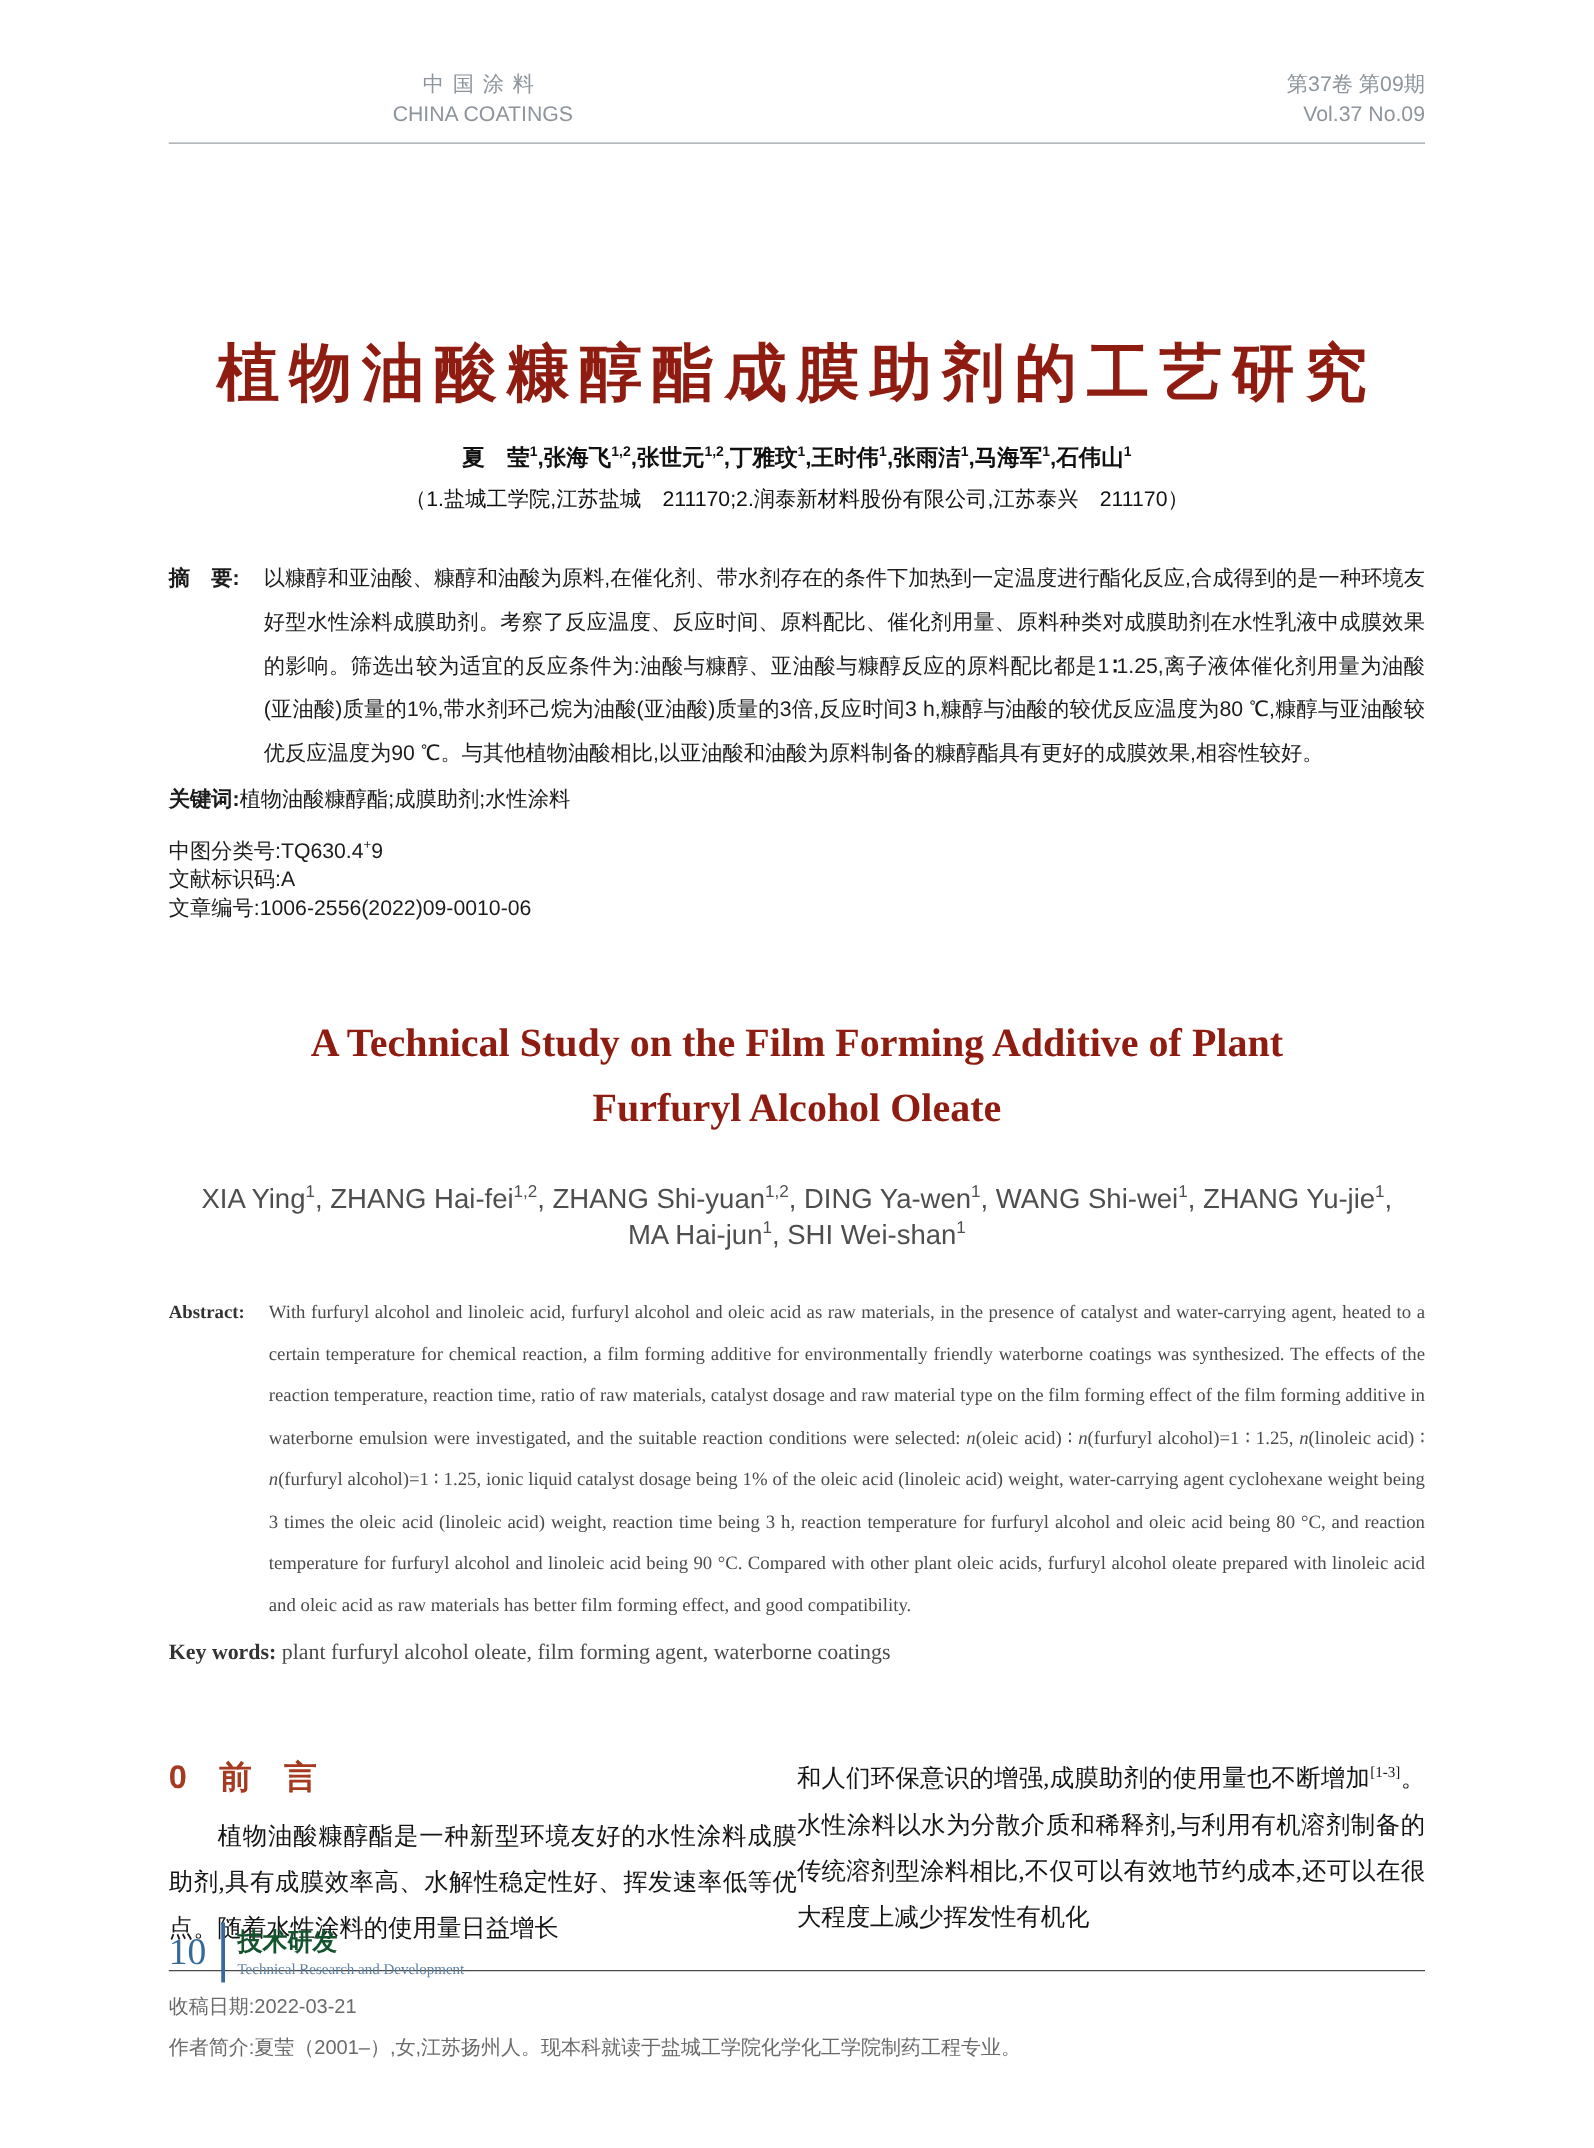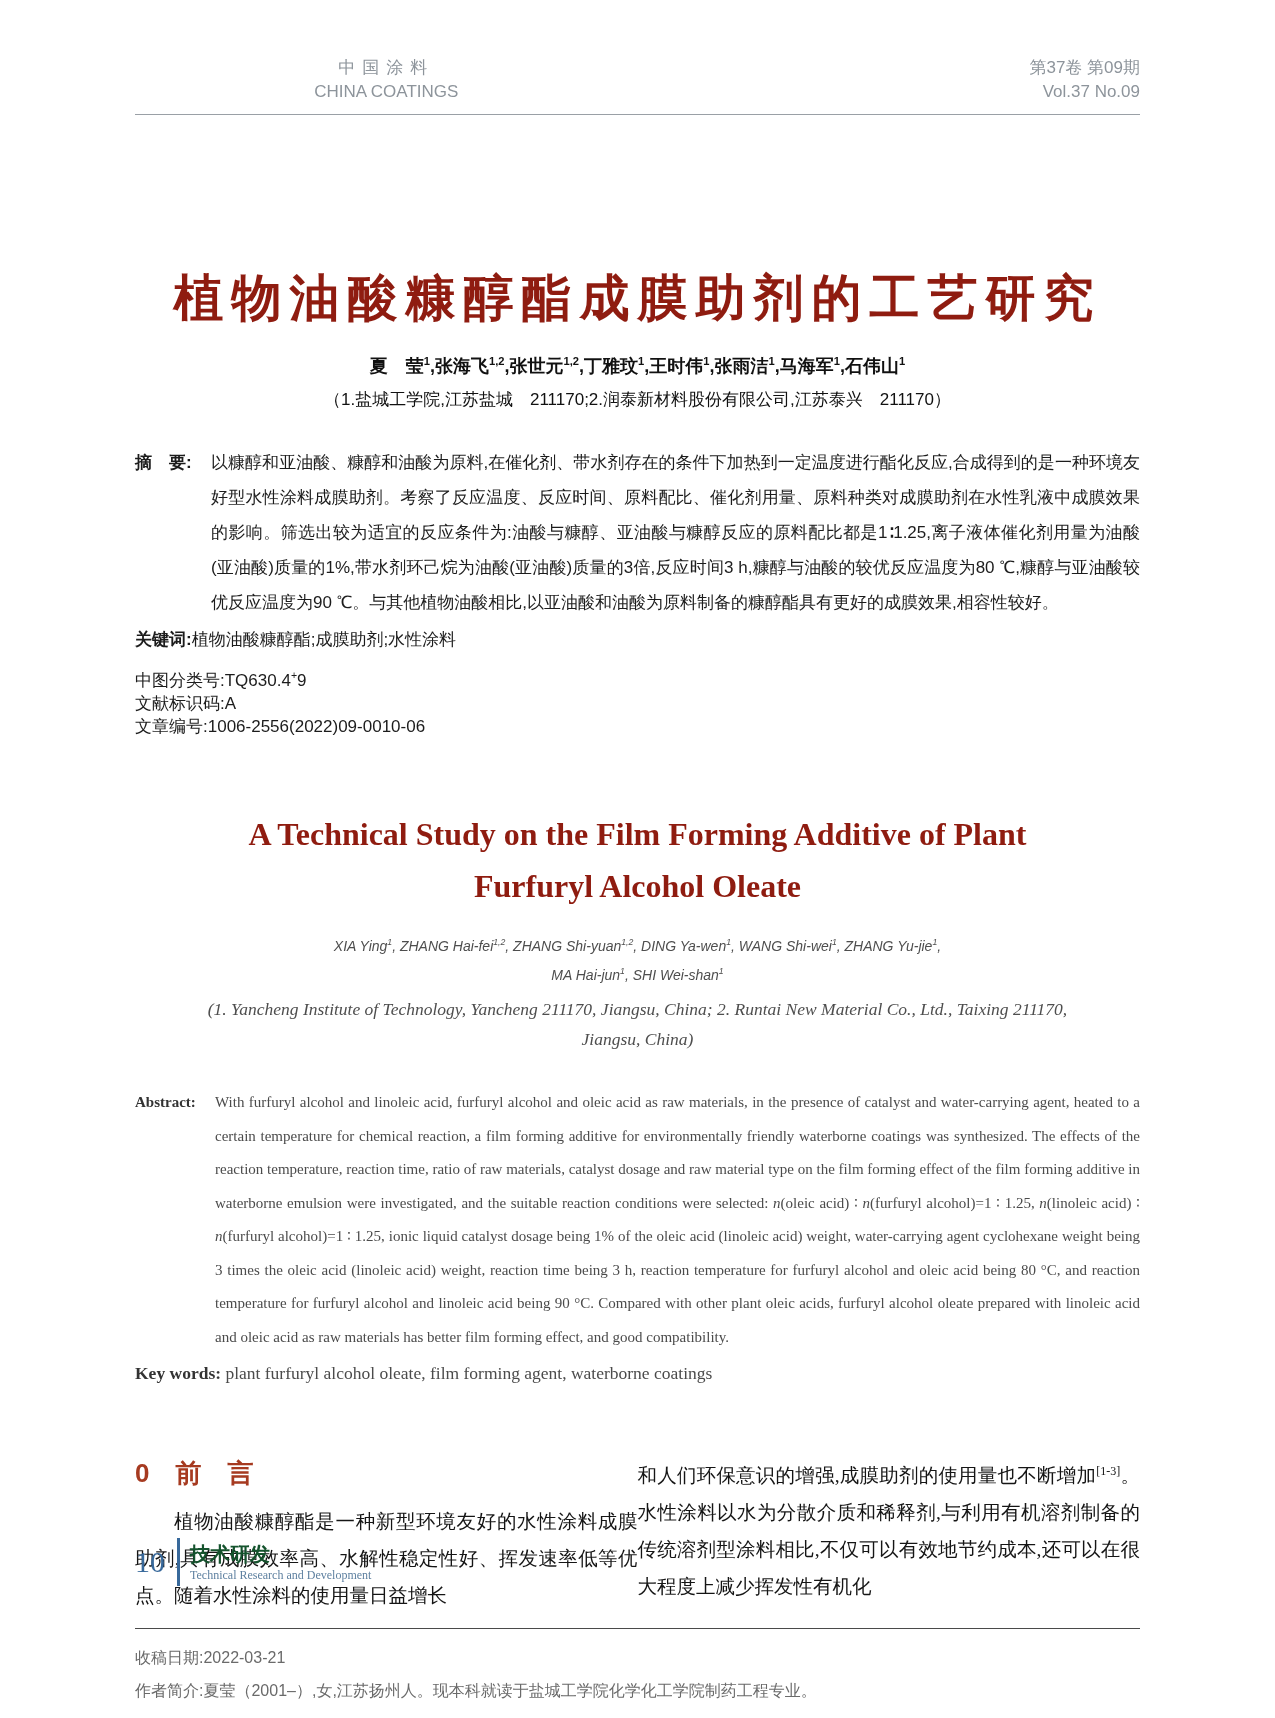--- a/index.html
+++ b/index.html
@@ -26,21 +26,21 @@
   .kw-cn{margin-top:2px;font-size:17px;line-height:35px;font-weight:500;}
   .kw-cn .lbl{font-weight:700;}
 
   .meta-row{display:flex;margin-top:12px;font-size:17px;font-weight:500;flex-direction:column;}
   .meta-row .m1{width:350px;}
   .meta-row .m2{width:278px;}
   .doi-line{margin-top:14px;font-family:"Liberation Serif",serif;font-size:17px;color:#222;}
 
   
   .title-en{margin-top:70px;text-align:center;font-family:"Liberation Serif",serif;font-weight:700;font-size:32px;line-height:52px;color:#8f1c10;}
-  .authors-en{margin-top:20px;text-align:center;font-size:14px;line-height:29px;color:#4e4e4e;font-style:italic;}
+  .authors-en{margin-top:32px;text-align:center;font-size:22px;line-height:29px;color:#4e4e4e;}
   .affil-en{margin-top:4px;text-align:center;font-family:"Liberation Serif",serif;font-style:italic;font-size:17.5px;line-height:30px;color:#4e4e4e;}
 
   .abs-en{margin-top:32px;font-family:"Liberation Serif",serif;font-size:15px;line-height:33.5px;color:#4b4b4b;text-align:justify;padding-left:80px;text-indent:-80px;}
   .abs-en .lbl{display:inline-block;width:80px;text-indent:0;font-weight:700;color:#333;}
   .kw-en{margin-top:3px;font-family:"Liberation Serif",serif;font-size:17.5px;line-height:33.5px;color:#4b4b4b;}
   .kw-en .lbl{font-weight:700;color:#333;}
 
   
   .body-cols{margin-top:66px;display:flex;}
   .bcol{flex:1;font-family:"Liberation Serif",serif;font-size:19.5px;line-height:37px;text-align:justify;color:#151515;}
@@ -91,24 +91,20 @@
   </div>
 
   <div class="title-en">
     <div>A Technical Study on the Film Forming Additive of Plant</div>
     <div>Furfuryl Alcohol Oleate</div>
   </div>
   <div class="authors-en">
     <div>XIA Ying<sup>1</sup>, ZHANG Hai-fei<sup>1,2</sup>, ZHANG Shi-yuan<sup>1,2</sup>, DING Ya-wen<sup>1</sup>, WANG Shi-wei<sup>1</sup>, ZHANG Yu-jie<sup>1</sup>,</div>
     <div>MA Hai-jun<sup>1</sup>, SHI Wei-shan<sup>1</sup></div>
   </div>
-  <div class="affil-en">
-    <div>(1. Yancheng Institute of Technology, Yancheng 211170, Jiangsu, China; 2. Runtai New Material Co., Ltd., Taixing 211170,</div>
-    <div>Jiangsu, China)</div>
-  </div>
 
   <div class="abs-en"><span class="lbl">Abstract:</span><span>With furfuryl alcohol and linoleic acid, furfuryl alcohol and oleic acid as raw materials, in the presence of catalyst and water-carrying agent, heated to a certain temperature for chemical reaction, a film forming additive for environmentally friendly waterborne coatings was synthesized. The effects of the reaction temperature, reaction time, ratio of raw materials, catalyst dosage and raw material type on the film forming effect of the film forming additive in waterborne emulsion were investigated, and the suitable reaction conditions were selected: <i>n</i>(oleic acid) ∶ <i>n</i>(furfuryl alcohol)=1 ∶ 1.25, <i>n</i>(linoleic acid) ∶ <i>n</i>(furfuryl alcohol)=1 ∶ 1.25, ionic liquid catalyst dosage being 1% of the oleic acid (linoleic acid) weight, water-carrying agent cyclohexane weight being 3 times the oleic acid (linoleic acid) weight, reaction time being 3 h, reaction temperature for furfuryl alcohol and oleic acid being 80 °C, and reaction temperature for furfuryl alcohol and linoleic acid being 90 °C. Compared with other plant oleic acids, furfuryl alcohol oleate prepared with linoleic acid and oleic acid as raw materials has better film forming effect, and good compatibility.</span></div>
 
   <div class="kw-en"><span class="lbl">Key words:</span> <span>plant furfuryl alcohol oleate, film forming agent, waterborne coatings</span></div>
 
   <div class="body-cols">
     <div class="bcol">
       <h2 class="sec-head">0　前　言</h2>
       <p class="p-indent">植物油酸糠醇酯是一种新型环境友好的水性涂料成膜助剂,具有成膜效率高、水解性稳定性好、挥发速率低等优点。随着水性涂料的使用量日益增长</p>
     </div>

